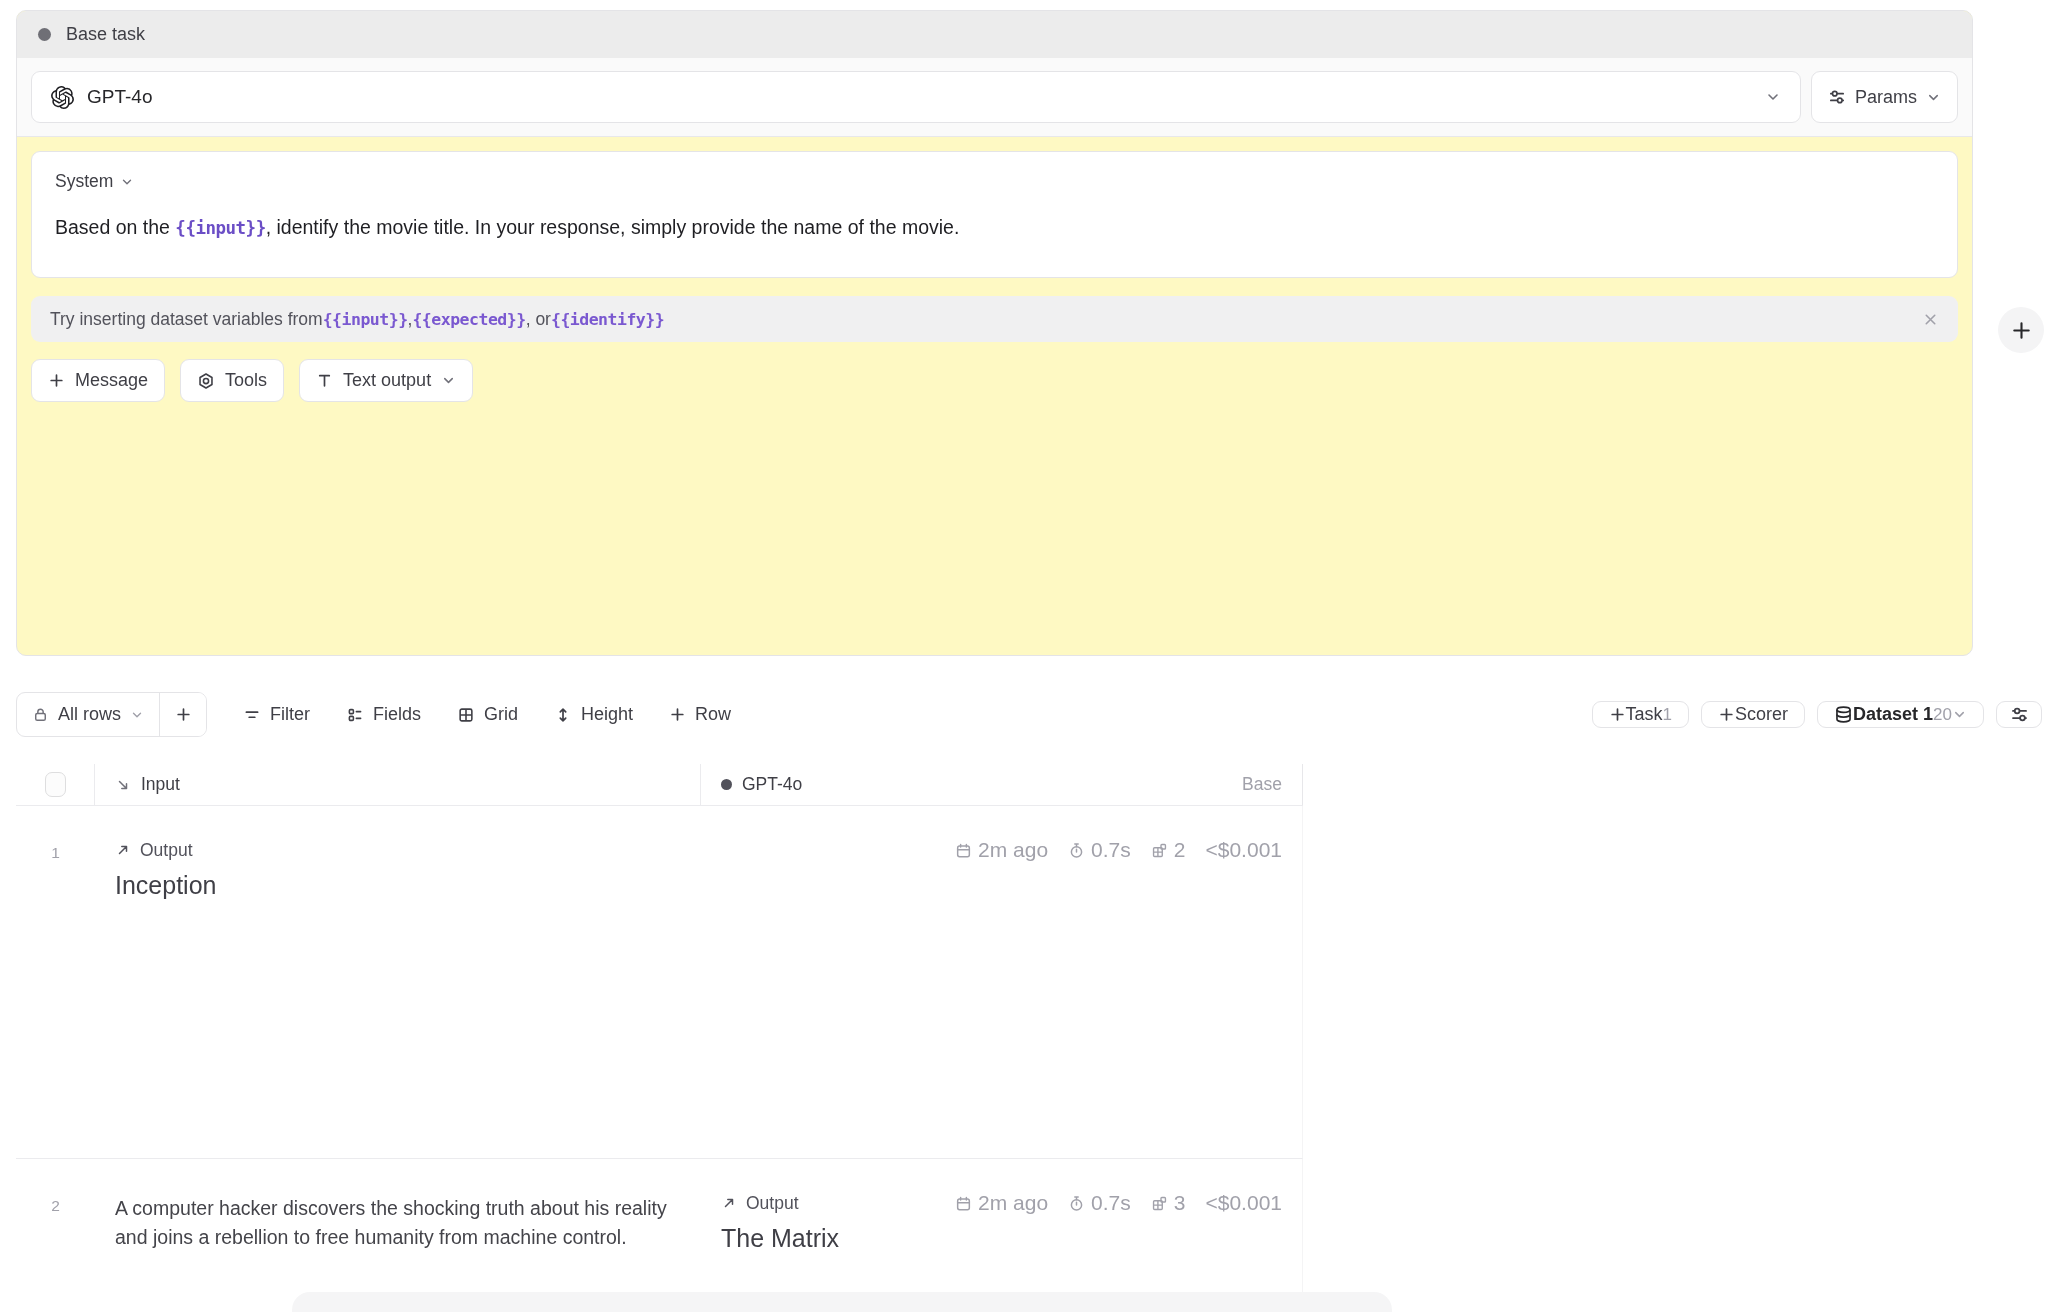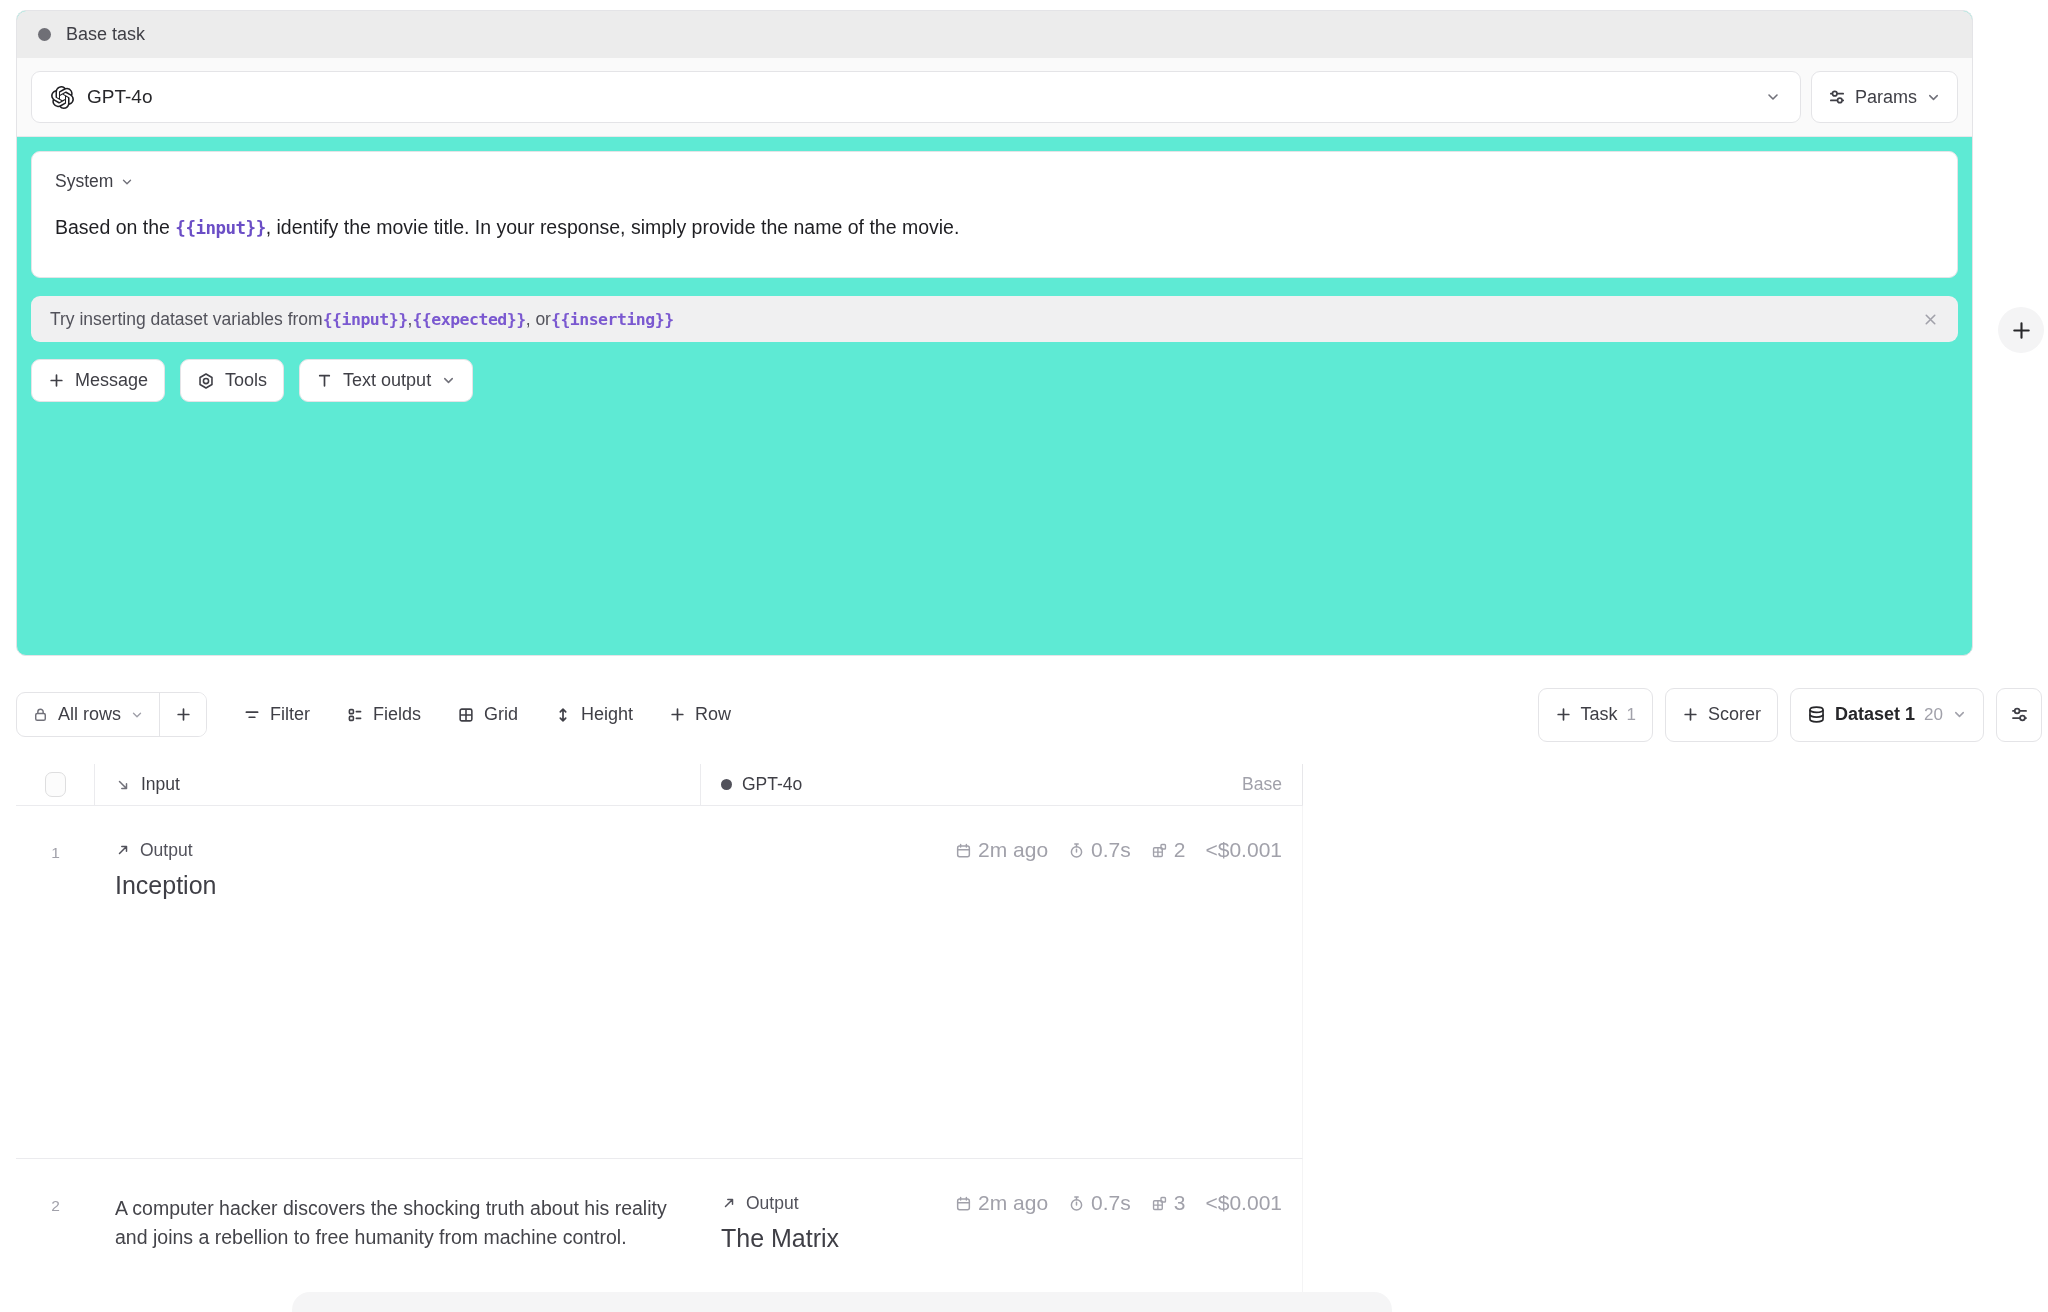--- a/index.html
+++ b/index.html
@@ -7,21 +7,21 @@
   body {
     position: relative; overflow: hidden; background:#ffffff;
     font-family:"Liberation Sans", sans-serif; color:#3f3f46;
     -webkit-font-smoothing: antialiased;
   }
   svg { display:block; flex:none; }
 
   
   .task-panel{
     position:absolute; left:16px; top:10px; width:1957px; height:646px;
-    background:#5eead4; border:1px solid #e4e4e7; border-radius:10px;
+    background:#fef9c3; border:1px solid #e4e4e7; border-radius:10px;
     display:flex; flex-direction:column; overflow:hidden;
   }
   .panel-header{
     flex:none; height:47px; background:#ececec;
     display:flex; align-items:center; gap:15px; padding:0 21px;
   }
   .task-dot{ width:13px; height:13px; border-radius:50%; background:#6f6f76; }
   .panel-title{ font-size:18px; color:#3f3f46; }
 
   .model-row{
@@ -98,22 +98,22 @@
     color:#3f3f46; cursor:pointer; background:#fff; border:none;
   }
   .flat-btns{ display:flex; align-items:center; margin-left:22px; gap:8px; }
   .flat-btn{
     height:42px; display:flex; align-items:center; gap:9px; padding:0 14px;
     font-size:18px; color:#3f3f46; background:transparent; border:none;
     border-radius:8px; cursor:pointer;
   }
   .toolbar-right{ margin-left:auto; display:flex; align-items:center; gap:12px; }
   .tr-btn{
-    height:54px; background:#fff; border:1px solid #e4e4e7; border-radius:9px;
-    display:flex; align-items:center; gap:9px; padding:0 16px;
+    height:27px; background:#fff; border:1px solid #e4e4e7; border-radius:9px;
+    display:flex; align-items:center; gap:0; padding:0 16px;
     font-size:18px; color:#3f3f46; cursor:pointer;
   }
   .count-badge{ color:#a1a1aa; font-size:17px; }
   .dataset-name{ font-weight:bold; color:#27272a; }
   .icon-btn{ width:46px; padding:0; justify-content:center; }
 
   
   .data-table{ position:absolute; left:16px; top:764px; width:1287px; }
   .thead{ display:flex; height:42px; border-bottom:1px solid #ebebee; }
   .th{ display:flex; align-items:center; font-size:17.5px; color:#3f3f46; }
@@ -203,21 +203,21 @@
       </div>
       <div class="prompt-text"><span>Based on the </span><span class="code-var">{{input}}</span><span>, identify the movie title. In your response, simply provide the name of the movie.</span></div>
     </div>
 
     <div class="hint-bar">
       <span>Try inserting dataset variables from </span>
       <span class="code-var">{{input}}</span>
       <span>, </span>
       <span class="code-var">{{expected}}</span>
       <span>, or </span>
-      <span class="code-var">{{inserting}}</span>
+      <span class="code-var">{{identify}}</span>
       <span class="hint-close">
         <svg width="17" height="17" viewBox="0 0 16 16" fill="none" stroke="#a1a1aa" stroke-width="1.5" stroke-linecap="round">
             <path d="M4 4l8 8M12 4l-8 8"></path>
           </svg>
       </span>
     </div>
 
     <div class="actions-row">
       <button class="action-btn">
         <span>

